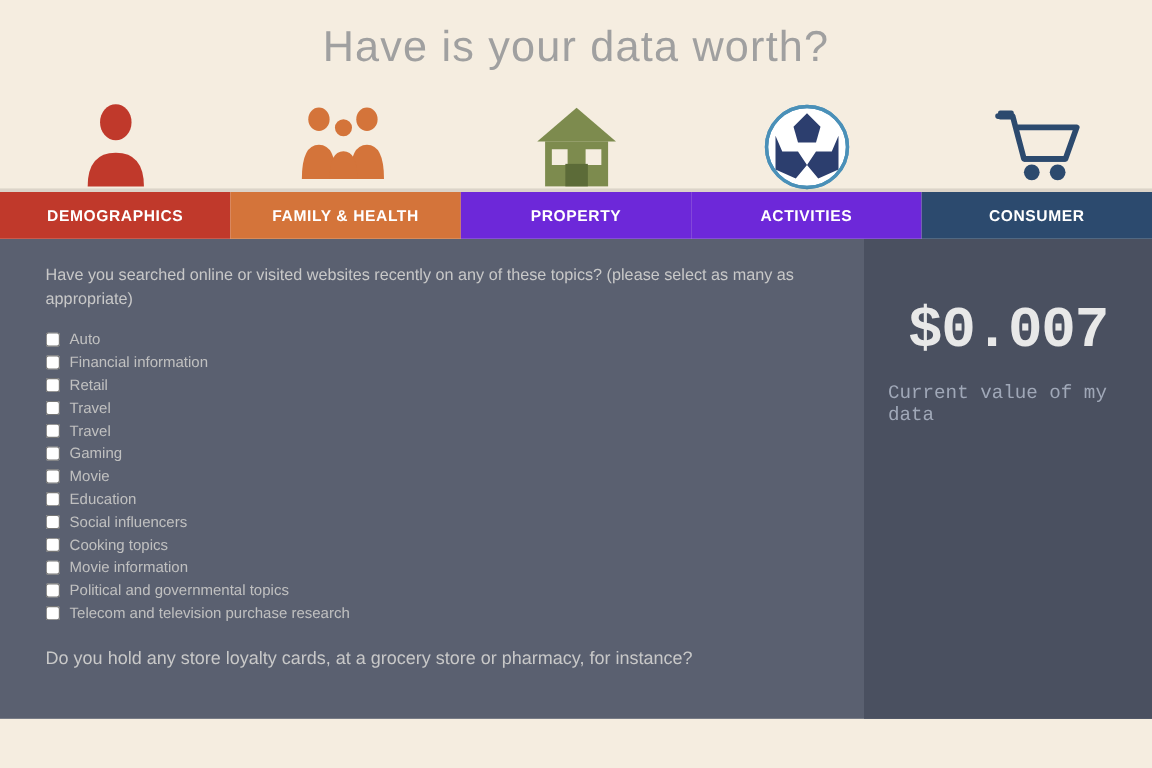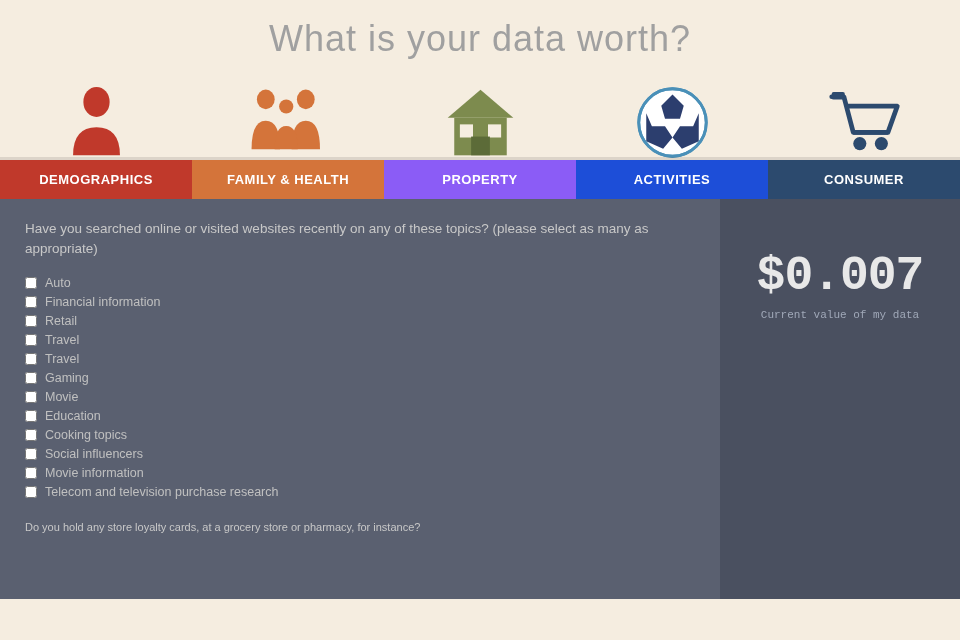--- a/index.html
+++ b/index.html
@@ -57,34 +57,34 @@
       font-weight: bold;
       font-size: 13px;
       letter-spacing: 0.5px;
       color: white;
       cursor: pointer;
       white-space: nowrap;
     }
 
     .tab-demographics { background: #c0392b; }
     .tab-family { background: #d4743a; }
-    .tab-property { background: #8b5cf6; }
-    .tab-activities { background: #1d4ed8; }
+    .tab-property { background: #6d28d9; }
+    .tab-activities { background: #6d28d9; }
     .tab-consumer { background: #2c4a6e; }
 
     
     .content-area {
       display: flex;
       background: #5a6070;
       min-height: 400px;
     }
 
     .left-panel {
       flex: 1;
-      padding: 20px 25px;
+      padding: 20px 38px;
       color: #d0d0d0;
     }
 
     .right-panel {
       width: 240px;
       background: #4a5060;
       padding: 20px;
       display: flex;
       flex-direction: column;
       align-items: center;
@@ -114,39 +114,39 @@
     }
 
     .checkbox-item input[type="checkbox"] {
       margin-right: 8px;
       width: 12px;
       height: 12px;
       accent-color: #888;
     }
 
     .loyalty-question {
-      font-size: 11px;
+      font-size: 15px;
       color: #c8c8c8;
       line-height: 1.5;
       margin-top: 10px;
     }
 
     .data-value {
       font-size: 48px;
       font-weight: bold;
       color: #e8e8e8;
       margin-top: 30px;
       letter-spacing: -1px;
     }
 
     .data-label {
-      font-size: 11px;
+      font-size: 16px;
       color: #a0a8b8;
       text-align: left;
-      margin-top: 6px;
+      margin-top: 16px;
     }
 
     
     .icon-person svg { width: 65px; height: 75px; }
     .icon-family svg { width: 80px; height: 75px; }
     .icon-house svg { width: 75px; height: 75px; }
     .icon-ball svg { width: 75px; height: 75px; }
     .icon-cart svg { width: 75px; height: 75px; }
 
     
@@ -157,21 +157,21 @@
       left: 0;
       right: 0;
       height: 3px;
       background: rgba(0,0,0,0.1);
     }
   </style>
 </head>
 <body>
 
 <div class="header-area">
-  <h1 class="main-title">What is your data worth?</h1>
+  <h1 class="main-title">Have is your data worth?</h1>
 
   <div class="icon-row">
 
     <div class="icon-slot icon-person">
       <svg viewBox="0 0 60 80" xmlns="http://www.w3.org/2000/svg">
         <ellipse cx="30" cy="18" rx="14" ry="16" fill="#c0392b"></ellipse>
         <path d="M5,75 Q5,45 30,45 Q55,45 55,75 Z" fill="#c0392b"></path>
       </svg>
     </div>
 
@@ -261,29 +261,33 @@
         <li class="checkbox-item">
           <input type="checkbox" style="">
           <span>Movie</span>
         </li>
         <li class="checkbox-item">
           <input type="checkbox" style="">
           <span>Education</span>
         </li>
         <li class="checkbox-item">
           <input type="checkbox" style="">
+          <span>Social influencers</span>
+        </li>
+        <li class="checkbox-item">
+          <input type="checkbox" style="">
           <span>Cooking topics</span>
         </li>
         <li class="checkbox-item">
           <input type="checkbox" style="">
-          <span>Social influencers</span>
-        </li>
-        <li class="checkbox-item">
-          <input type="checkbox" style="">
           <span>Movie information</span>
+        </li>
+        <li class="checkbox-item">
+          <input type="checkbox" style="">
+          <span>Political and governmental topics</span>
         </li>
         <li class="checkbox-item">
           <input type="checkbox" style="">
           <span>Telecom and television purchase research</span>
         </li>
       </ul>
 
     <p class="loyalty-question">Do you hold any store loyalty cards, at a grocery store or pharmacy, for instance?</p>
   </div>
 

